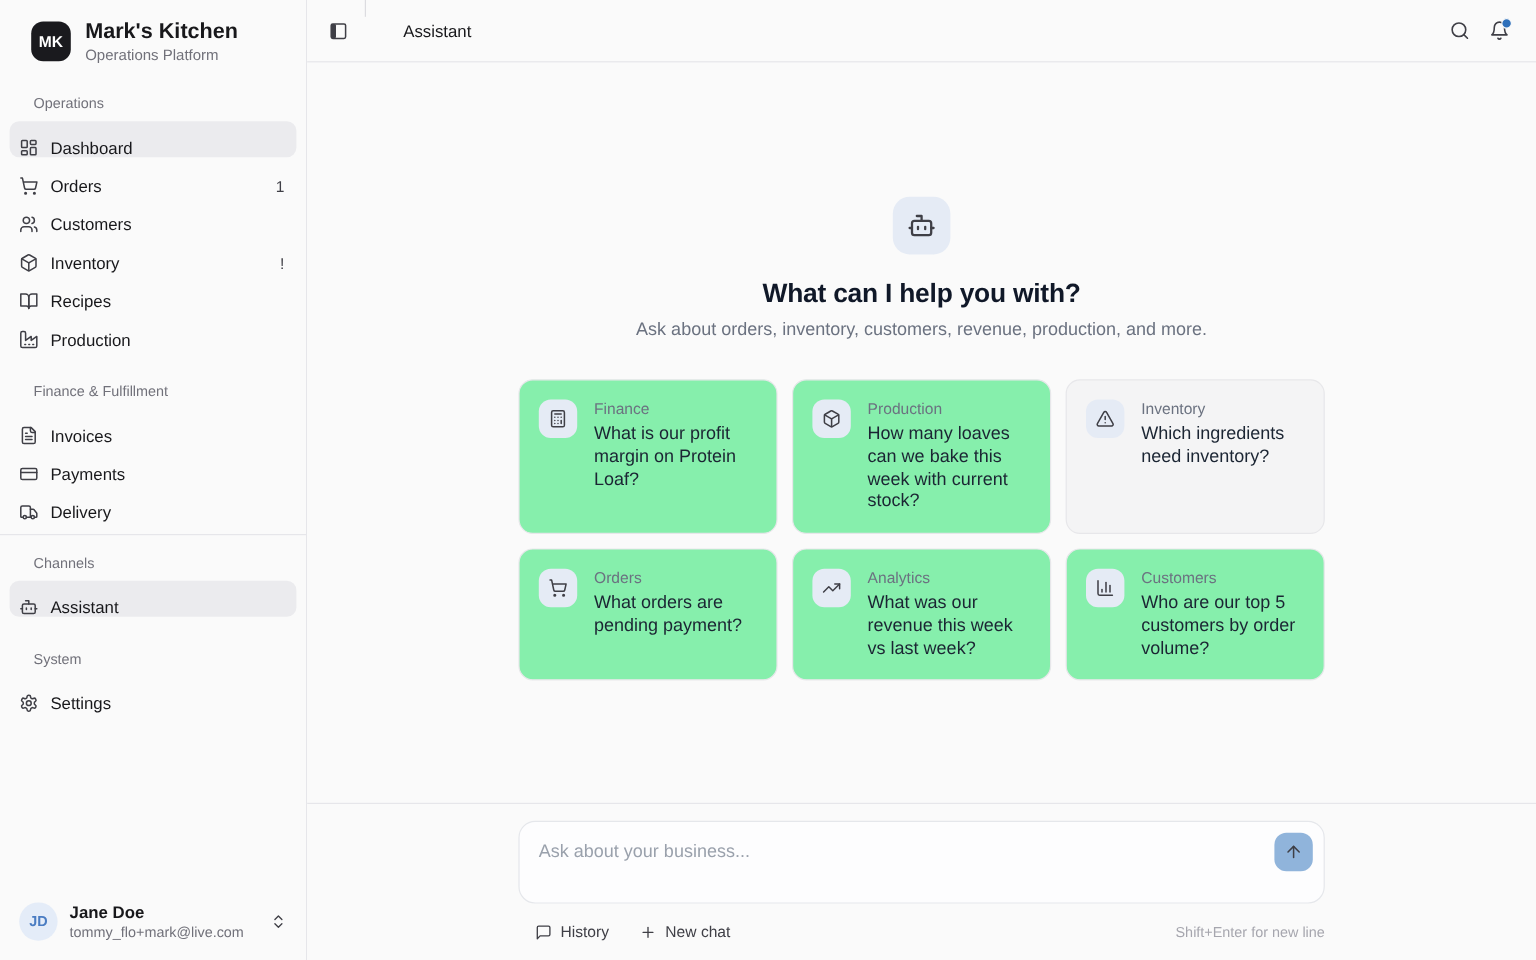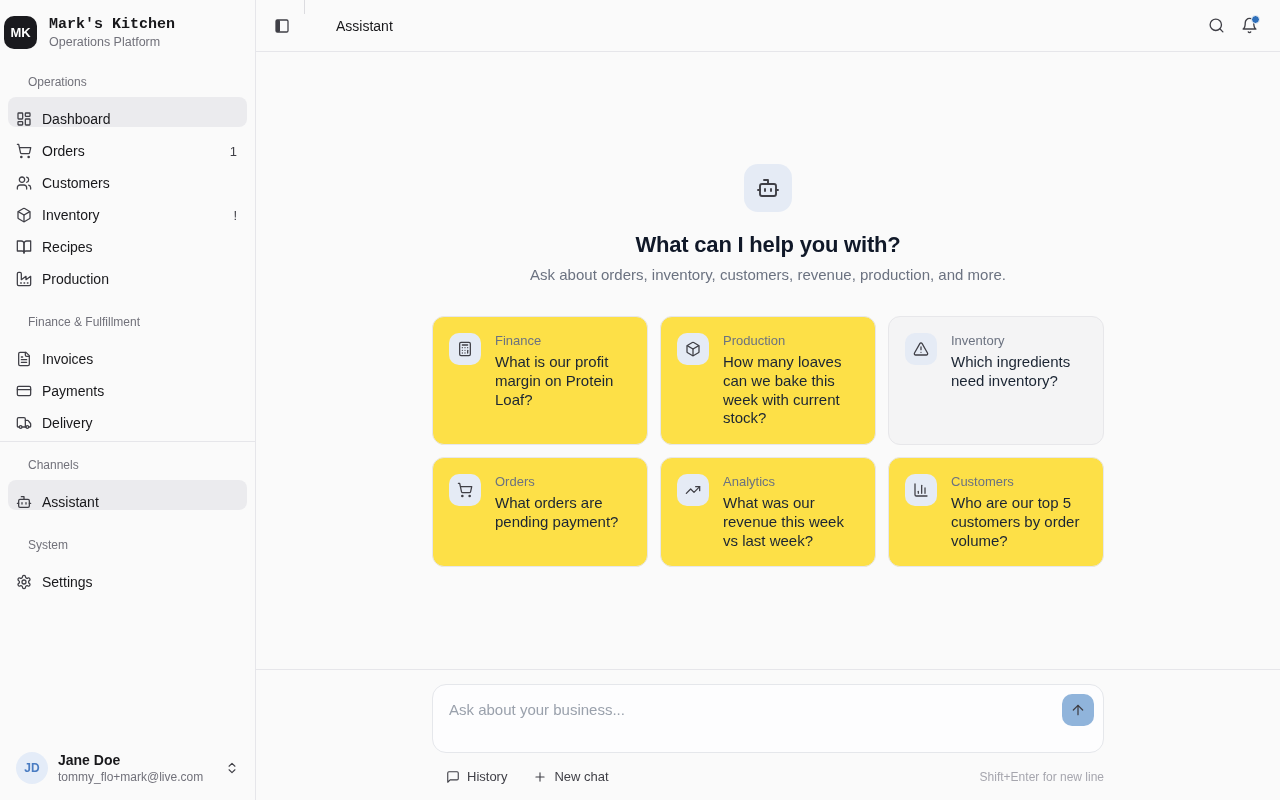--- a/index.html
+++ b/index.html
@@ -2,23 +2,23 @@
 <html><head>
 <meta charset="utf-8">
 <style>
   * { margin:0; padding:0; box-sizing:border-box; }
   html,body { width:1280px; height:800px; overflow:hidden; }
   body { font-family:"Liberation Sans","DejaVu Sans",sans-serif; color:#18181b; background:#fafafa; }
   .app { display:flex; width:1280px; height:800px; }
 
   
   .sidebar { width:256px; min-width:256px; height:100%; background:#fafafa; border-right:1px solid #e6e6ea; display:flex; flex-direction:column; }
-  .brand { display:flex; align-items:center; gap:12px; padding:16px 16px 0 4px; }
+  .brand { display:flex; align-items:center; gap:12px; padding:16px 16px 0 26px; }
   .brand-avatar { width:33px; height:33px; border-radius:10px; background:#1a1a1e; color:#fff; font-size:13px; font-weight:700; display:flex; align-items:center; justify-content:center; flex:none; }
-  .brand-name { font-size:15px; font-weight:700; line-height:1.15;font-family:Liberation Mono, monospace; }
+  .brand-name { font-size:18px; font-weight:700; line-height:1.15; }
   .brand-sub { font-size:12.5px; color:#71717a; margin-top:2px; }
   .section-label { font-size:12px; color:#71717a; padding:0 28px; margin:26px 0 8px; }
   .section-label.tight { margin-top:16px; }
   .nav { padding:0 8px; }
   .nav-item { display:flex; align-items:flex-end; gap:10px; height:30px; padding:0 10px 0 8px; border-radius:8px; margin-bottom:2px; cursor:pointer; }
   .nav-item.active { background:#ebebee; }
   .nav-label { font-size:14px; color:#18181b; }
   .nav-badge { margin-left:auto; font-size:13px; color:#3f3f46; }
   .icon { display:inline-flex; color:#3f3f46; flex:none; }
   .icon svg { width:100%; height:100%; display:block; }
@@ -44,21 +44,21 @@
   .topbar-right { margin-left:auto; display:flex; align-items:center; gap:16px; }
   .icon-btn { background:none; border:none; cursor:pointer; color:#52525b; display:flex; padding:0; position:relative; }
   .bell-dot { position:absolute; top:-2px; right:-2px; width:9px; height:9px; border-radius:50%; background:#2e6fba; border:1.5px solid #fafafa; }
 
   
   .content { flex:1; display:flex; flex-direction:column; align-items:center; padding-top:112px; overflow:hidden; }
   .bot-tile { width:48px; height:48px; border-radius:14px; background:#e5ebf5; color:#4478bd; display:flex; align-items:center; justify-content:center; }
   .hero-title { font-size:22px; font-weight:700; color:#101828; margin-top:20px; letter-spacing:-0.2px; }
   .hero-sub { font-size:15px; color:#6b7280; margin-top:8px; }
   .cards { width:672px; margin-top:33px; display:grid; grid-template-columns:repeat(3,1fr); gap:12px; }
-  .card { background:#fde047; border:1px solid #e7e7ea; border-radius:12px; padding:16px; display:flex; gap:14px; align-items:flex-start; cursor:pointer; }
+  .card { background:#86efac; border:1px solid #e7e7ea; border-radius:12px; padding:16px; display:flex; gap:14px; align-items:flex-start; cursor:pointer; }
   .card.hovered { background:#f4f4f5; }
   .card-tile { width:32px; height:32px; border-radius:10px; background:#e5ebf5; color:#4478bd; display:flex; align-items:center; justify-content:center; flex:none; }
   .card-cat { font-size:13px; color:#6b7280; margin-bottom:5px; }
   .card-q { font-size:15px; font-weight:500; color:#1b2533; line-height:1.25; }
 
   
   .composer { border-top:1px solid #e6e6ea; padding:14px 0 16px; flex:none; }
   .composer-box { position:relative; width:672px; margin:0 auto; }
   .composer-input { display:block; width:672px; height:69px; border:1px solid #e5e7eb; border-radius:14px; background:#fdfdfe; padding:16px 52px 14px 16px; font-family:inherit; font-size:15px; color:#18181b; resize:none; outline:none; }
   .composer-input::placeholder { color:#9aa1ac; }

